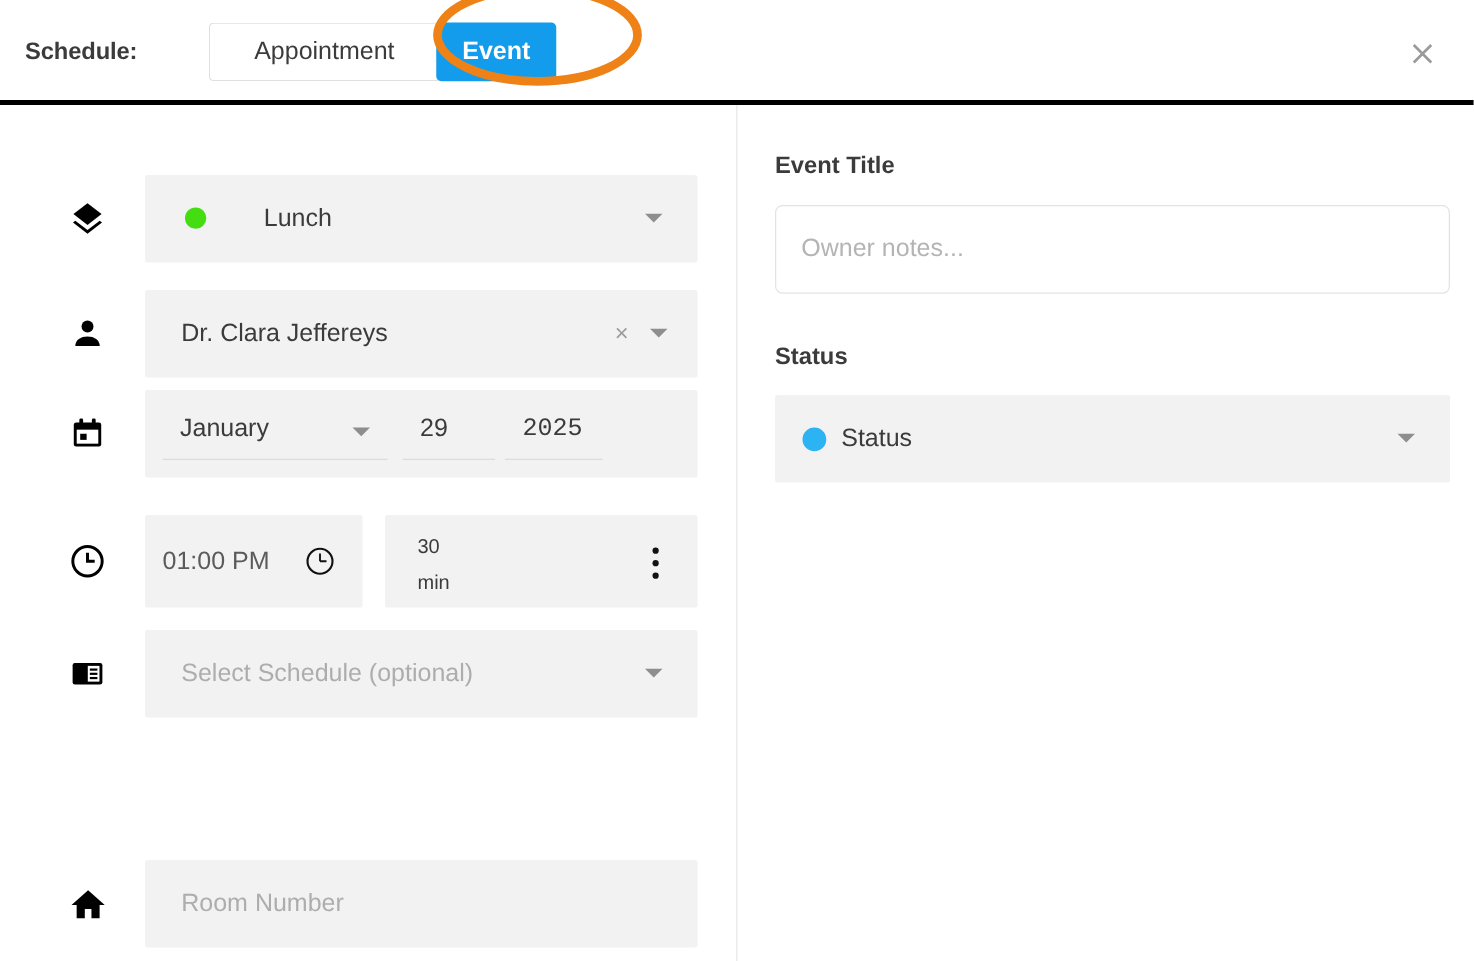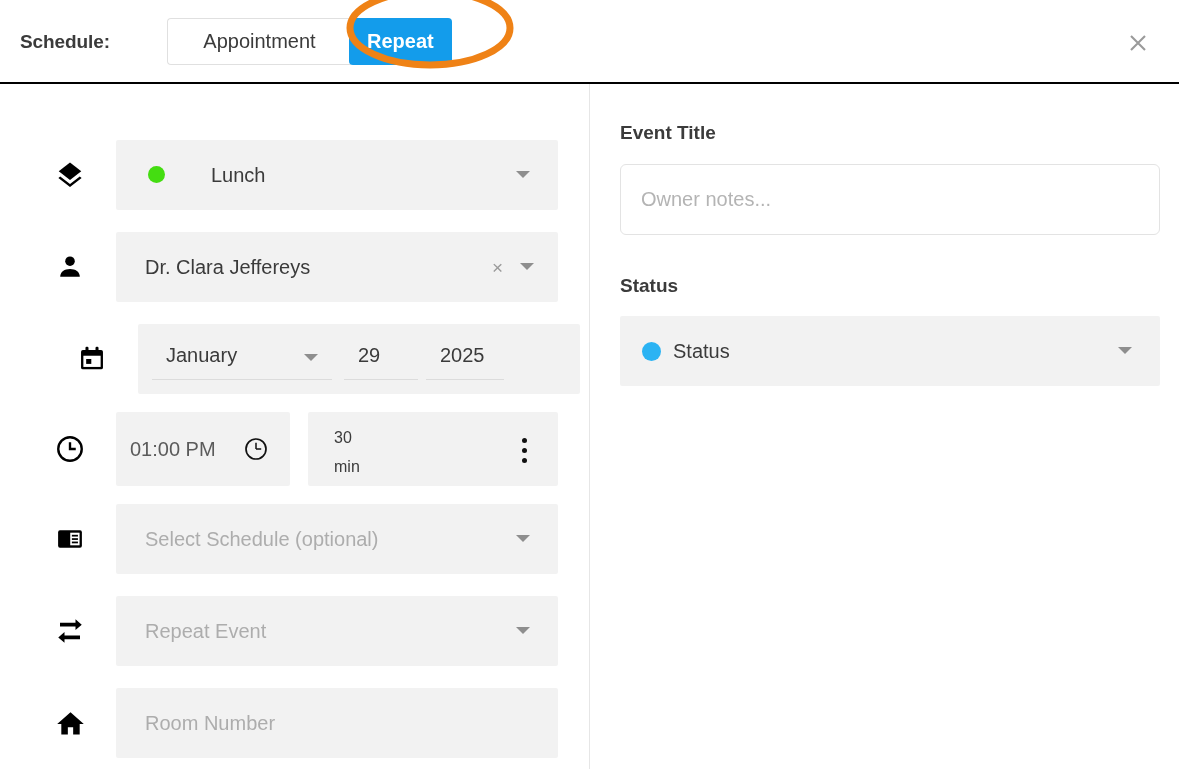--- a/index.html
+++ b/index.html
@@ -18,21 +18,21 @@
     width: 1179px;
     height: 769px;
     background: #ffffff;
   }
 
   
   #header {
     position: absolute;
     left: 0; top: 0;
     width: 1179px; height: 84px;
-    border-bottom: 2px solid #000000;
+    border-bottom: 4px solid #000000;
     background: #ffffff;
   }
 
   #schedule-label {
     position: absolute;
     left: 20px; top: 31px;
     font-size: 19px;
     font-weight: bold;
     color: #3b3b3b;
     letter-spacing: -0.1px;
@@ -188,21 +188,21 @@
 
   
   #row-type    { top: 56px;  height: 70px; }
   #row-type .row-icon    { top: 16px; height: 38px; }
   #row-type .field       { top: 0px;  height: 70px; }
 
   #row-provider { top: 148px; height: 70px; padding-left: 24px; }
   #row-provider .row-icon { top: 16px; height: 38px; }
   #row-provider .field    { top: 0px;  height: 70px; }
 
-  #row-date     { top: 240px; height: 70px; margin-left: 22px; }
+  #row-date     { top: 228px; height: 70px; }
   #row-date .row-icon     { top: 16px; height: 38px; }
   #row-date .field        { top: 0px;  height: 70px; }
 
   #row-time     { top: 328px; height: 74px; }
   #row-time .row-icon     { top: 18px; height: 38px; }
 
   #row-schedule { top: 420px; height: 70px; }
   #row-schedule .row-icon { top: 16px; height: 38px; }
   #row-schedule .field    { top: 0px;  height: 70px; }
 
@@ -215,21 +215,21 @@
   #row-room .field        { top: 0px;  height: 70px; }
 
   
   .date-seg {
     position: absolute;
     border-bottom: 1px solid #dcdcdc;
     height: 44px;
   }
   #date-month { left: 14px;  top: 12px; width: 180px; }
   #date-day   { left: 206px; top: 12px; width: 74px; }
-  #date-year  { left: 288px; top: 12px; width: 78px; }
+  #date-year  { left: 288px; top: 12px; width: 78px; font-family: Liberation Mono, monospace; }
 
   .date-seg .val {
     position: absolute;
     left: 14px; top: 8px;
     font-size: 20px;
     color: #3b3b3b;
   }
 
   
   #time-field {
@@ -354,21 +354,21 @@
 <body>
 
 <div id="app">
 
   <div id="header">
 
     <div id="schedule-label">Schedule:</div>
 
     <div id="type-toggle">
       <button class="toggle-btn" id="tab-appointment">Appointment</button>
-      <button class="toggle-btn" id="tab-event">Repeat</button>
+      <button class="toggle-btn" id="tab-event">Event</button>
     </div>
 
     <button id="close-button">
       <svg width="24" height="24" viewBox="0 0 24 24">
         <path d="M5 5 L19 19 M19 5 L5 19" stroke="#9a9a9a" stroke-width="2.1" fill="none"></path>
       </svg>
     </button>
 
     <svg id="annotation-ellipse" viewBox="0 0 172 84">
       <ellipse cx="86" cy="42" rx="80" ry="37" fill="none" stroke="#ef8216" stroke-width="7"></ellipse>
@@ -471,32 +471,20 @@
             <rect x="13.6" y="11.3" width="5.2" height="1.5" fill="#000"></rect>
             <rect x="13.6" y="14.2" width="5.2" height="1.5" fill="#000"></rect>
           </svg>
         </div>
         <div class="field">
           <span class="field-placeholder" style="left:29px; top:24px;">Select Schedule (optional)</span>
           <span class="caret" style="right:28px; top:31px;"></span>
         </div>
       </div>
 
-      <div class="form-row" id="row-repeat">
-        <div class="row-icon">
-          <svg width="30" height="30" viewBox="0 0 24 24">
-            <path d="M4 8.4 V5.4 H16.4 V2.6 L21.4 6.9 L16.4 11.2 V8.4 H6.6 V8.4 H4 Z" fill="#000"></path>
-            <path d="M20 15.6 V18.6 H7.6 V21.4 L2.6 17.1 L7.6 12.8 V15.6 H17.4 V15.6 H20 Z" fill="#000"></path>
-          </svg>
-        </div>
-        <div class="field">
-          <span class="field-placeholder" style="left:29px; top:24px;">Repeat Event</span>
-          <span class="caret" style="right:28px; top:31px;"></span>
-        </div>
-      </div>
 
       <div class="form-row" id="row-room">
         <div class="row-icon">
           <svg width="29" height="29" viewBox="0 0 24 24">
             <path d="M12 2.6 L23 12.4 H19.6 V21.2 H14.2 V15 H9.8 V21.2 H4.4 V12.4 H1 Z" fill="#000"></path>
           </svg>
         </div>
         <div class="field">
           <span class="field-placeholder" style="left:29px; top:24px;">Room Number</span>
         </div>

